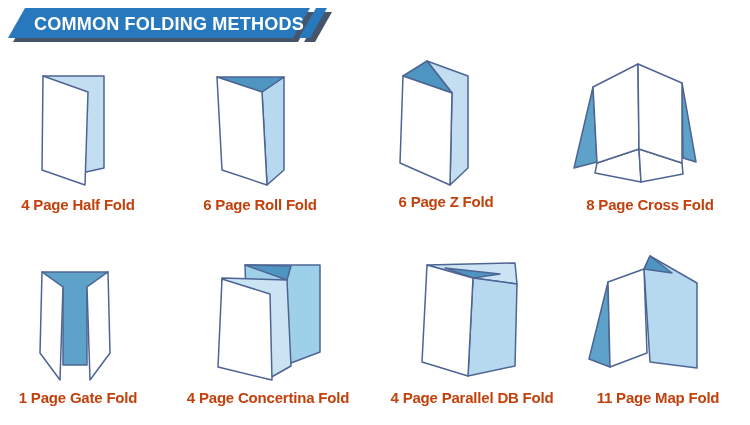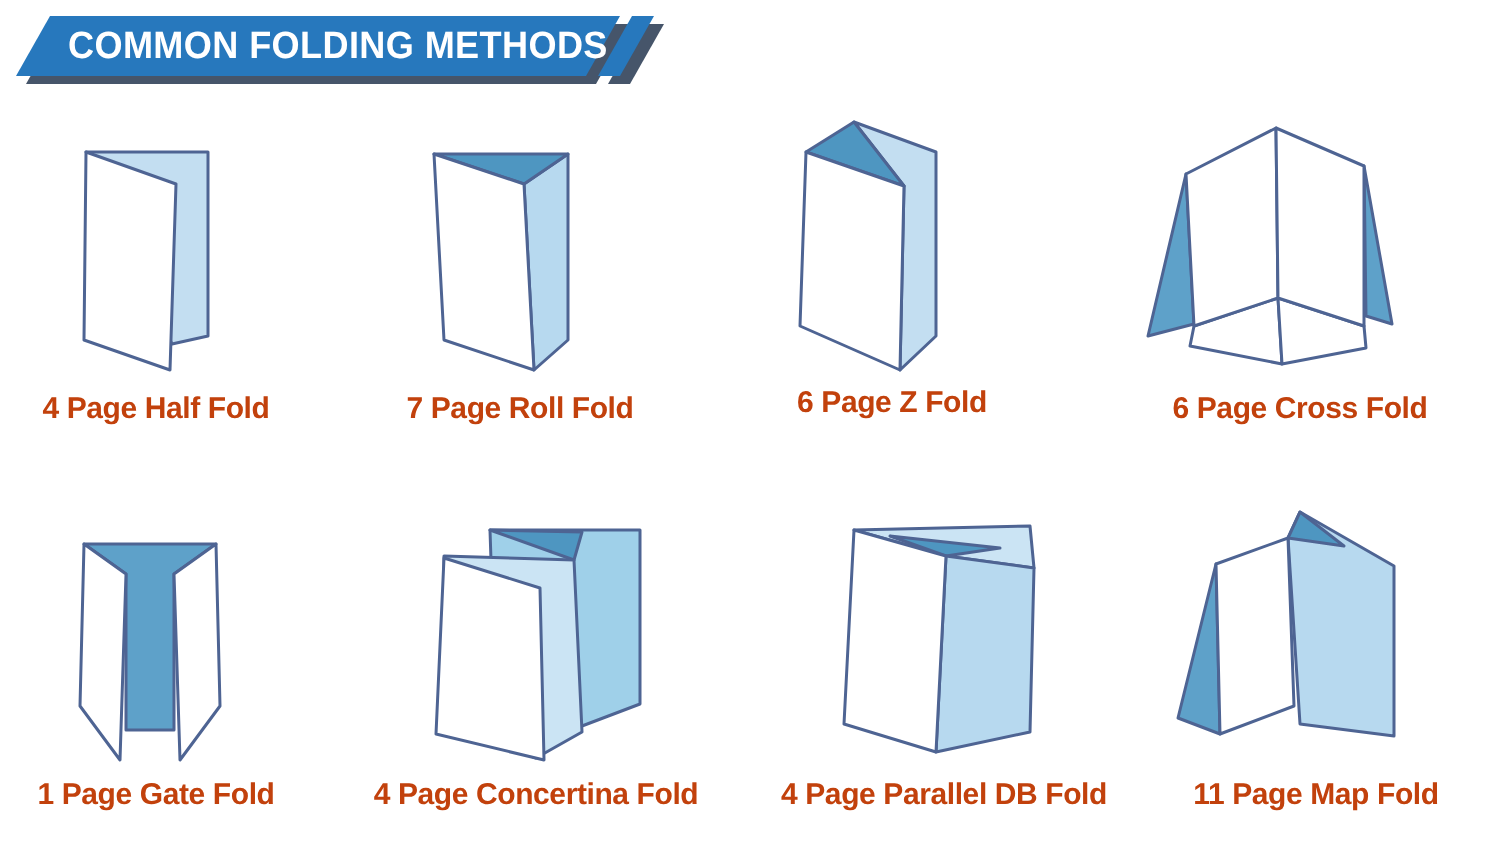--- a/index.html
+++ b/index.html
@@ -50,21 +50,21 @@
   </div>
 
   <div class="item" style="left:260px;top:60px;">
     <svg class="fold-icon" style="left:-45px;top:10px;" width="73" height="120" viewBox="0 0 73 120">
       <g fill="none" stroke-width="1.5" stroke-linejoin="round" stroke="#4E6493">
         <polygon points="47,22 69,7 69,100 52,115" fill="#B7D9EF"></polygon>
         <polygon points="2,7 69,7 47,22" fill="#4E96C1"></polygon>
         <polygon points="2,7 47,22 52,115 7,100" fill="#FFFFFF"></polygon>
       </g>
     </svg>
-    <div class="fold-label" style="top:136px;">7 Page Roll Fold</div>
+    <div class="fold-label" style="top:136px;">6 Page Roll Fold</div>
   </div>
 
   <div class="item" style="left:446px;top:58px;">
     <svg class="fold-icon" style="left:-48px;top:2px;" width="72" height="130" viewBox="0 0 72 130">
       <g fill="none" stroke-width="1.5" stroke-linejoin="round" stroke="#4E6493">
         <polygon points="29,1 70,16 70,108 52,125 54,33" fill="#C3DEF1"></polygon>
         <polygon points="29,1 5,16 54,33" fill="#4E96C1"></polygon>
         <polygon points="5,16 54,33 52,125 2,103" fill="#FFFFFF"></polygon>
       </g>
     </svg>
@@ -75,21 +75,21 @@
     <svg class="fold-icon" style="left:-78px;top:4px;" width="155" height="125" viewBox="0 0 155 125">
       <g fill="none" stroke-width="1.5" stroke-linejoin="round" stroke="#4E6493">
         <polygon points="25,101 67,87 69,120 23,111" fill="#FFFFFF"></polygon>
         <polygon points="67,87 110,101 111,112 69,120" fill="#FFFFFF"></polygon>
         <polygon points="21,25 25,100 2,106" fill="#5EA1C9"></polygon>
         <polygon points="110,21 111,96 124,100" fill="#5EA1C9"></polygon>
         <polygon points="66,2 21,25 25,101 67,87" fill="#FFFFFF"></polygon>
         <polygon points="66,2 110,21 110,101 67,87" fill="#FFFFFF"></polygon>
       </g>
     </svg>
-    <div class="fold-label" style="top:138px;">6 Page Cross Fold</div>
+    <div class="fold-label" style="top:138px;">8 Page Cross Fold</div>
   </div>
 
   <div class="item" style="left:78px;top:252px;">
     <svg class="fold-icon" style="left:-38px;top:18px;" width="70" height="115" viewBox="0 0 70 115">
       <g fill="none" stroke-width="1.5" stroke-linejoin="round" stroke="#4E6493">
         <polygon points="2,2 68,2 47,17 47,95 23,95 23,17" fill="#5EA1C9"></polygon>
         <polygon points="2,2 23,17 20,110 0,83" fill="#FFFFFF"></polygon>
         <polygon points="68,2 47,17 50,110 70,83" fill="#FFFFFF"></polygon>
       </g>
     </svg>

